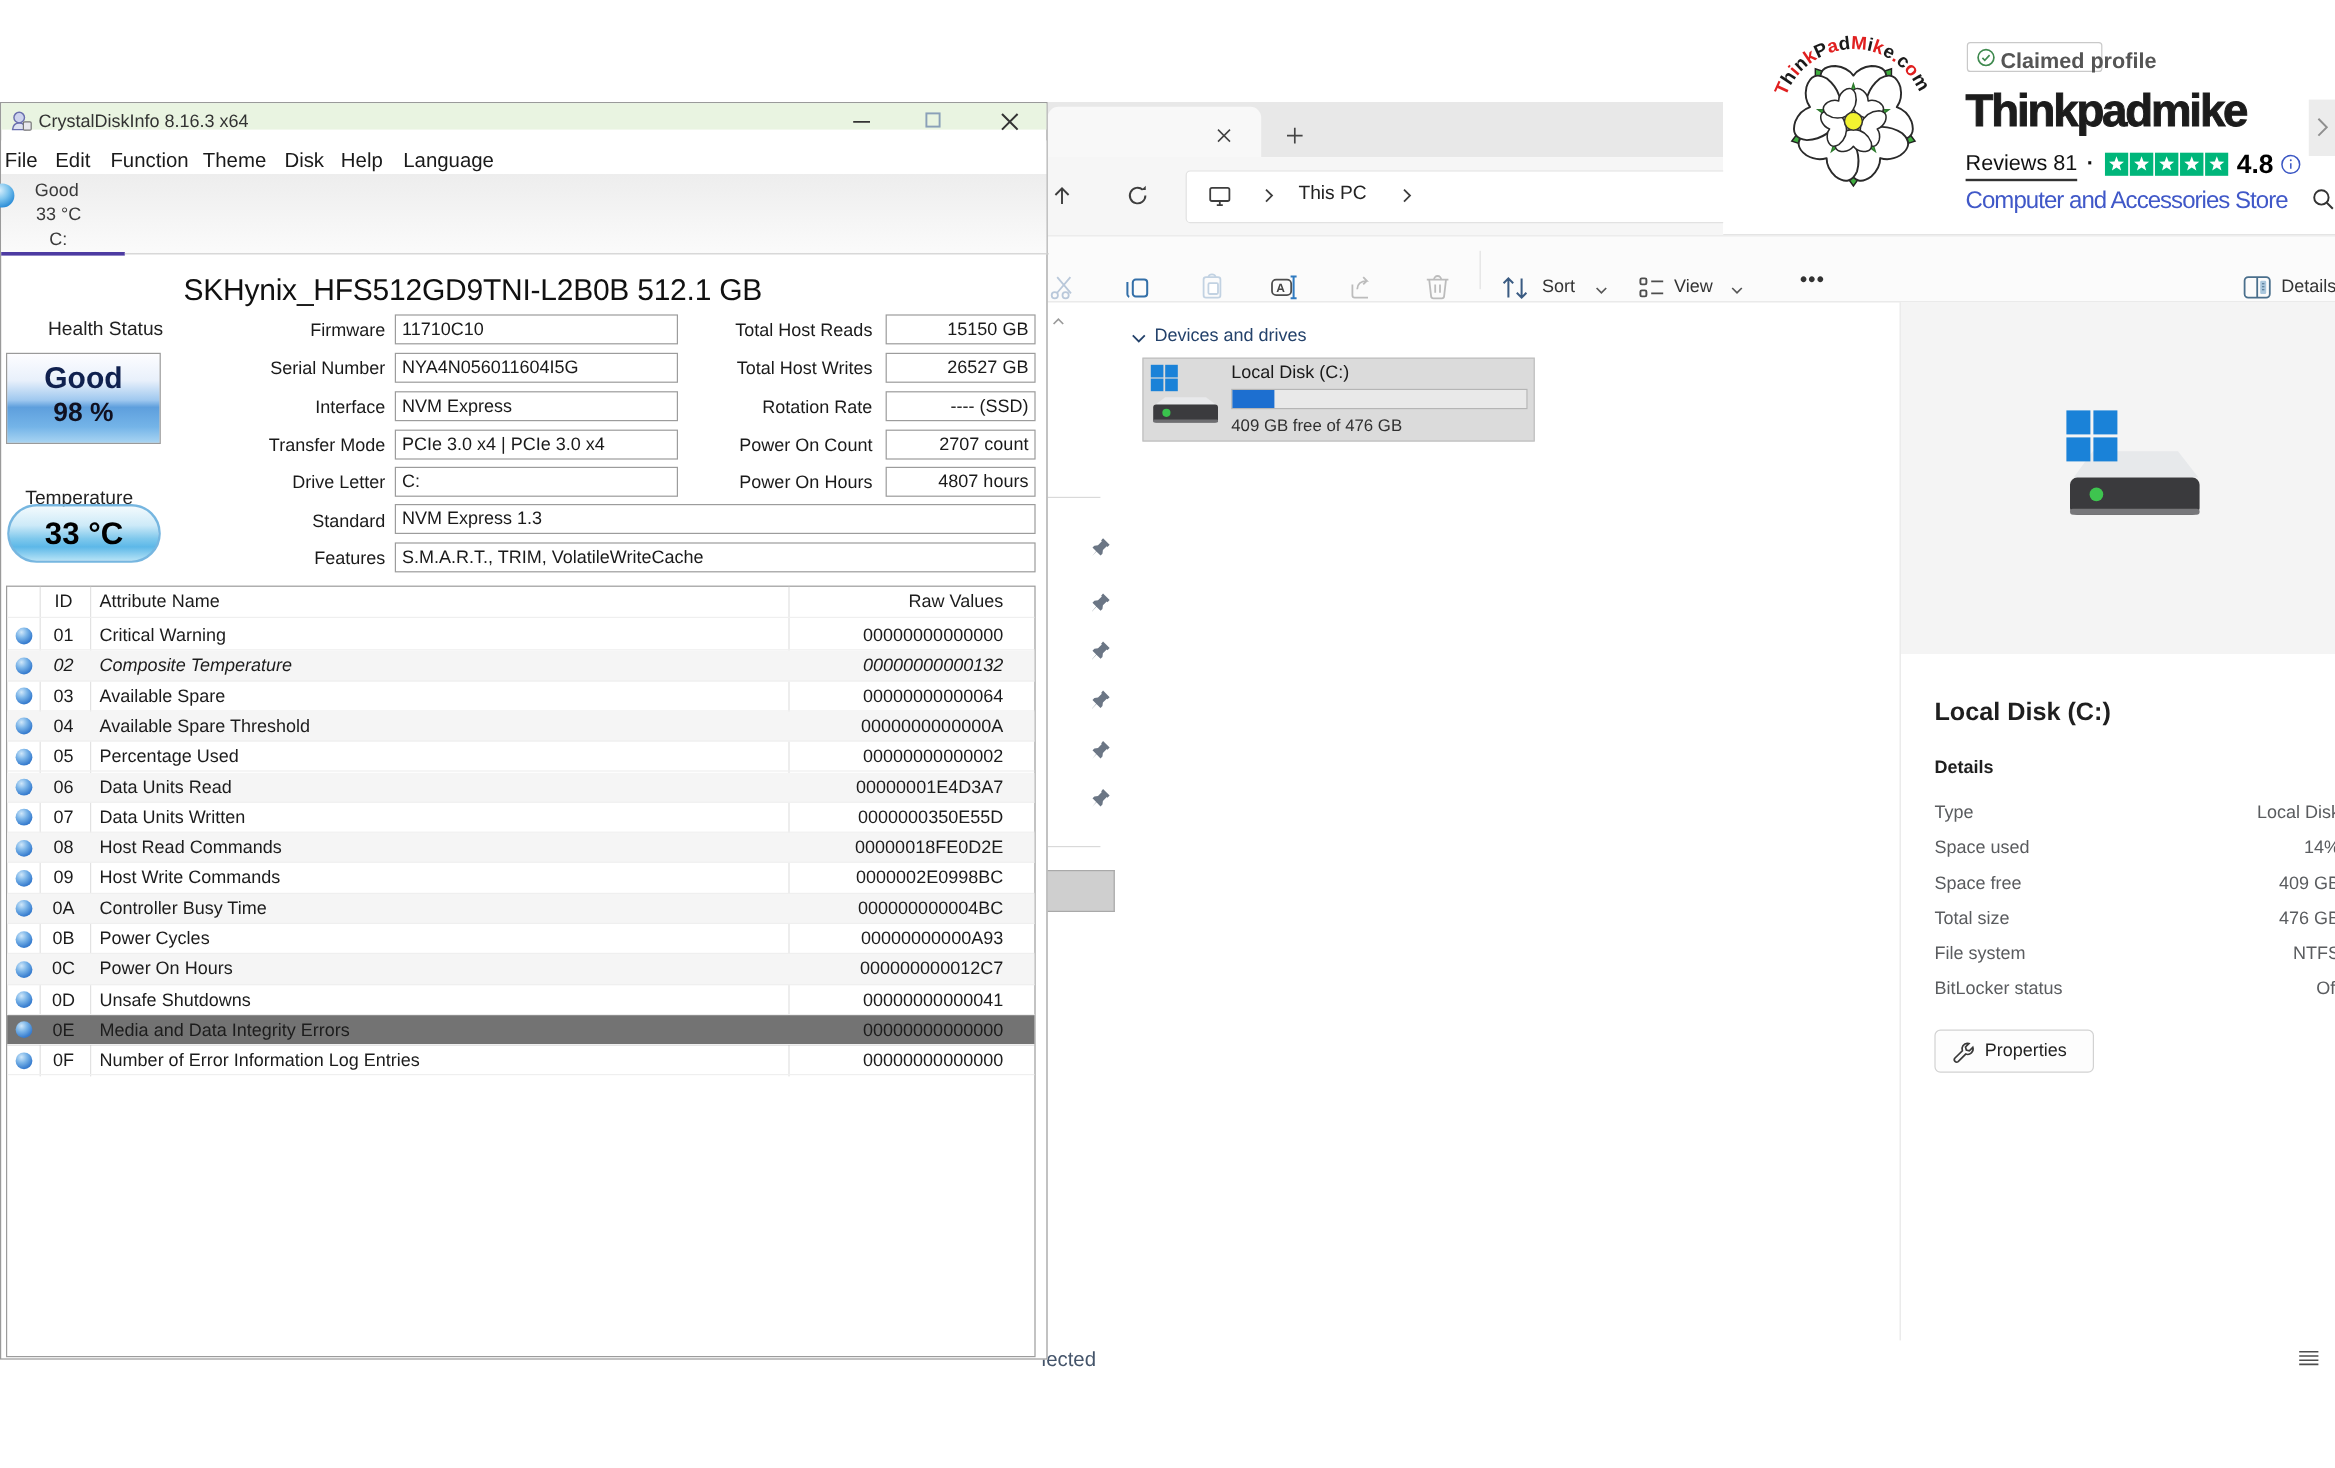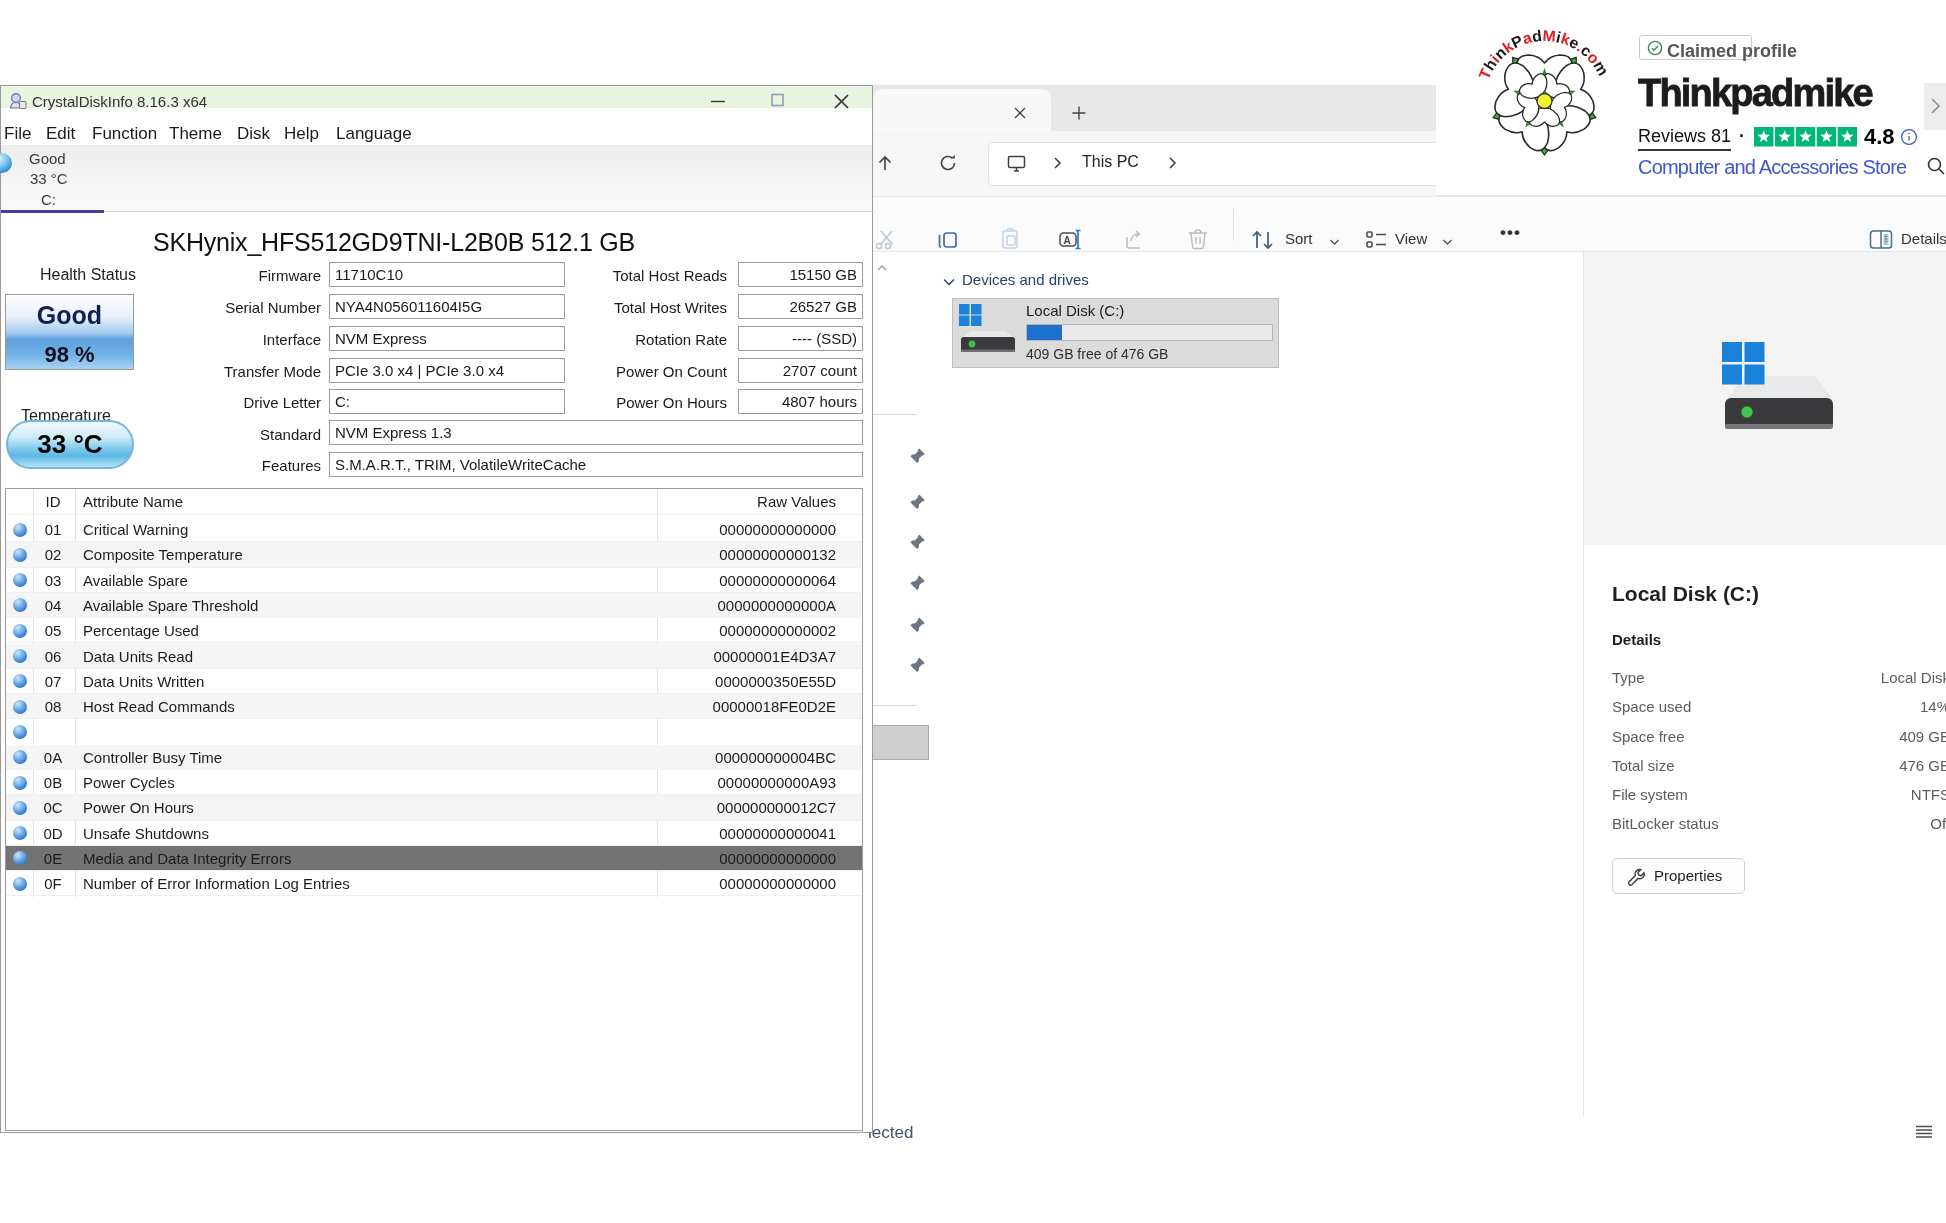--- a/index.html
+++ b/index.html
@@ -228,21 +228,21 @@
     <div class="abs" style="left:29px;top:25px;font-size:15px;color:#3a3a3a">33 °C</div>
     <div class="abs" style="left:40px;top:46px;font-size:15px;color:#3a3a3a">C:</div>
     <div class="abs" style="left:0;top:65px;width:103px;height:3px;background:#4d3ba2"></div>
     <div class="abs" style="left:103px;top:66px;width:770px;height:1px;background:#cfcfcf"></div>
   </div>
 
   <div class="abs" style="left:0;top:142px;width:786px;text-align:center;font-size:25px;color:#111;letter-spacing:-0.2px">SKHynix_HFS512GD9TNI-L2B0B 512.1 GB</div>
   <div class="abs" style="left:0;top:180px;width:135px;text-align:right;font-size:16px;color:#222">Health Status</div>
   <div class="abs" style="left:4px;top:208px;width:129px;height:76px;border:1px solid #9a9a9a;box-sizing:border-box;background:linear-gradient(180deg,#fdfdff 0%,#e8f0fb 30%,#9fc8ef 52%,#5e9fdd 60%,#74b4e8 82%,#a8d4f2 100%);text-align:center">
      <div style="font-size:25px;font-weight:bold;color:#10214f;margin-top:6px">Good</div>
-     <div style="font-size:22px;font-weight:bold;color:#101020;margin-top:12px">98 %</div>
+     <div style="font-size:22px;font-weight:bold;color:#101020;margin-top:1px">98 %</div>
   </div>
   <div class="abs" style="left:0;top:321px;width:130px;text-align:center;font-size:16px;color:#222">Temperature</div>
   <div class="abs" style="left:5px;top:334px;width:128px;height:49px;border-radius:25px;border:2px solid #76b6e0;box-sizing:border-box;background:linear-gradient(180deg,#f3fafd 0%,#cdeaf8 35%,#7ec8ec 60%,#5db8e8 75%,#b4e2f6 100%);text-align:center">
      <div style="font-size:26px;font-weight:bold;color:#000;margin-top:7px">33 °C</div>
   </div>
 
   <div class="flabel" style="left:0;top:181px;width:320px">Firmware</div>
   <div class="fieldbox" style="left:328px;top:176px;width:236px;padding-left:5px">11710C10</div>
   <div class="flabel" style="left:0;top:213px;width:320px">Serial Number</div>
   <div class="fieldbox" style="left:328px;top:208px;width:236px;padding-left:5px">NYA4N056011604I5G</div>
@@ -276,21 +276,21 @@
         <span class="id" style="font-size:15px">ID</span>
         <span class="nm">Attribute Name</span>
         <span class="rv">Raw Values</span>
       </div>
     <div class="trow" style="top:28.0px;height:25.3px;">
         <span class="id">01</span>
         <span class="nm">Critical Warning</span>
         <span class="rv">00000000000000</span>
       </div>
     <div class="orb" style="left:7px;top:33.5px"></div>
-    <div class="trow" style="top:53.3px;height:25.3px;background:#f5f5f5;">
+    <div class="trow" style="top:53.3px;height:25.3px;background:#f5f5f5;font-style:italic;">
         <span class="id">02</span>
         <span class="nm">Composite Temperature</span>
         <span class="rv">00000000000132</span>
       </div>
     <div class="orb" style="left:7px;top:58.8px"></div>
     <div class="trow" style="top:78.6px;height:25.3px;">
         <span class="id">03</span>
         <span class="nm">Available Spare</span>
         <span class="rv">00000000000064</span>
       </div>
@@ -318,20 +318,25 @@
         <span class="nm">Data Units Written</span>
         <span class="rv">0000000350E55D</span>
       </div>
     <div class="orb" style="left:7px;top:185.3px"></div>
     <div class="trow" style="top:205.1px;height:25.3px;background:#f5f5f5;">
         <span class="id">08</span>
         <span class="nm">Host Read Commands</span>
         <span class="rv">00000018FE0D2E</span>
       </div>
     <div class="orb" style="left:7px;top:210.6px"></div>
+    <div class="trow" style="top:230.4px;height:25.3px;">
+        <span class="id">09</span>
+        <span class="nm">Host Write Commands</span>
+        <span class="rv">0000002E0998BC</span>
+      </div>
     <div class="orb" style="left:7px;top:235.9px"></div>
     <div class="trow" style="top:255.7px;height:25.3px;background:#f5f5f5;">
         <span class="id">0A</span>
         <span class="nm">Controller Busy Time</span>
         <span class="rv">000000000004BC</span>
       </div>
     <div class="orb" style="left:7px;top:261.2px"></div>
     <div class="trow" style="top:281.0px;height:25.3px;">
         <span class="id">0B</span>
         <span class="nm">Power Cycles</span>

